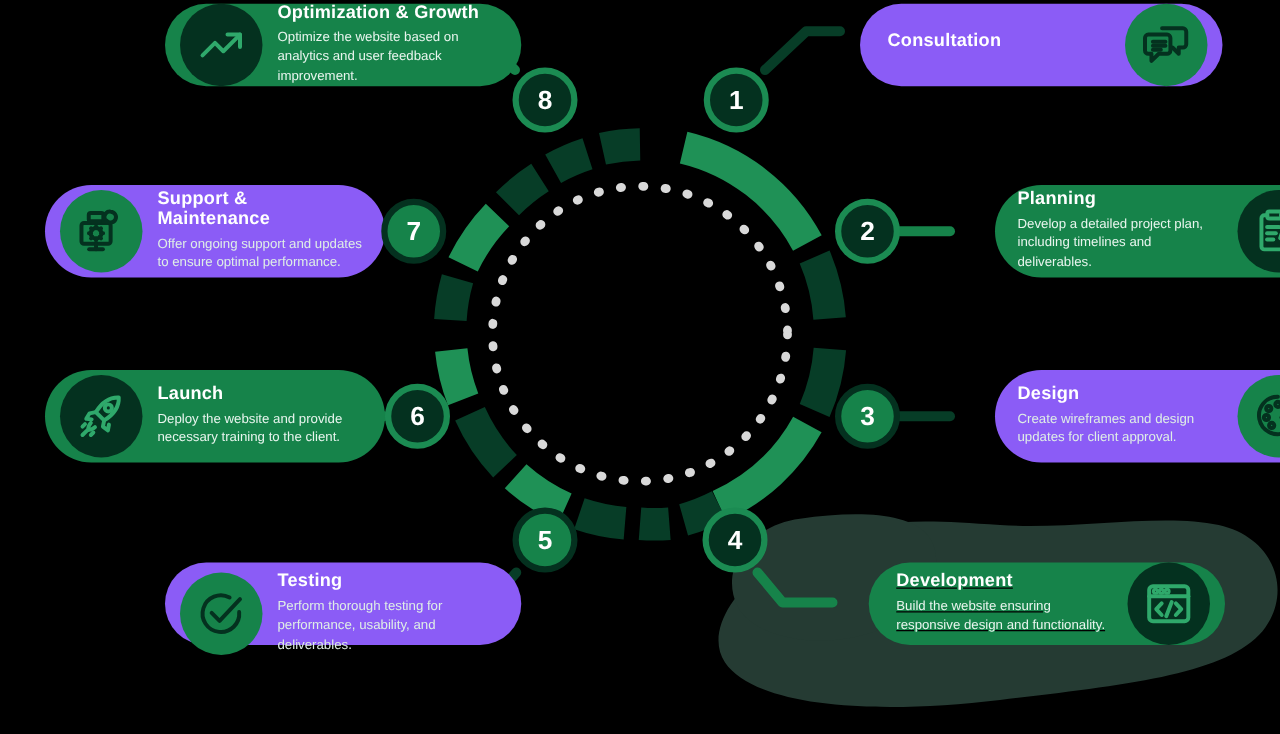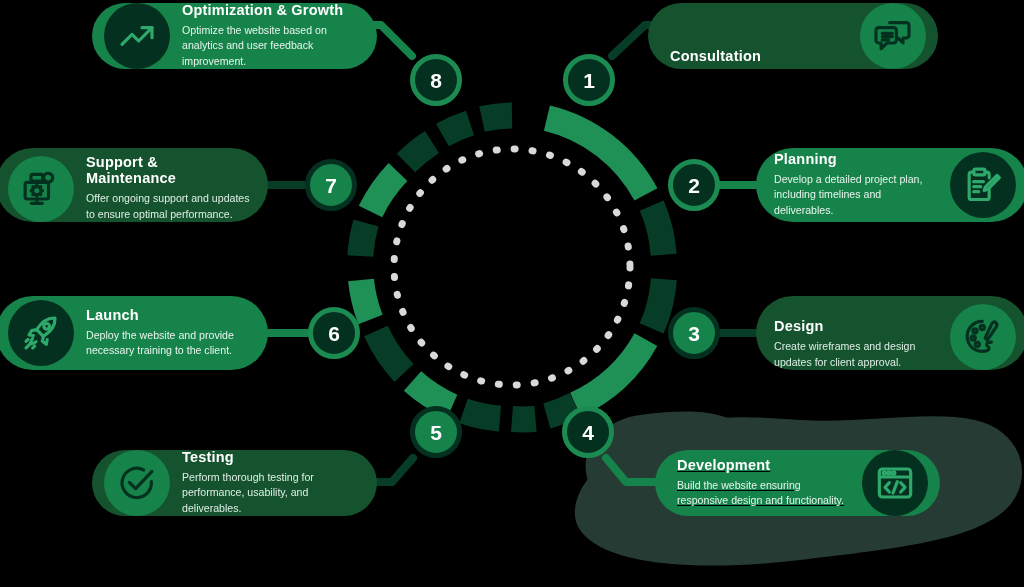--- a/index.html
+++ b/index.html
@@ -9,22 +9,23 @@
   }
   #stage{position:absolute;left:0;top:0;width:1024px;height:587px;background:#000;}
 
   
   .card{
     position:absolute;
     display:flex;align-items:center;
     border-radius:46px;
     box-sizing:border-box;
     z-index:6;
-  }
-  .card.dark{background:#14532d;align-items:flex-end;}
+    margin-left:40px;
+  }
+  .card.dark{background:#8b5cf6;}
   .card.light{background:#16834a;}
 
   .ico{
     width:66px;height:66px;border-radius:50%;
     flex:0 0 66px;
     display:flex;align-items:center;justify-content:center;
   }
   .card.dark .ico{background:#16834a;}
   .card.light .ico{background:#04311f;}
   .card.dark .ico svg{stroke:#04311f;}

